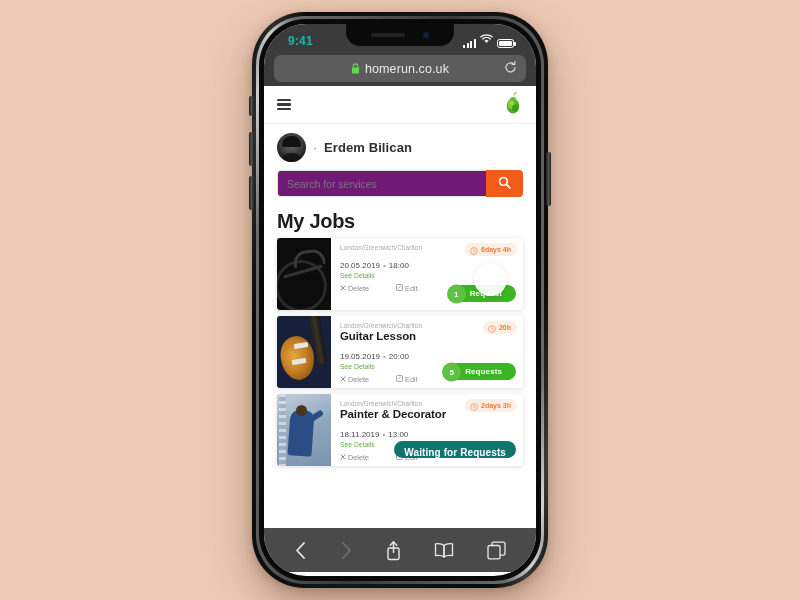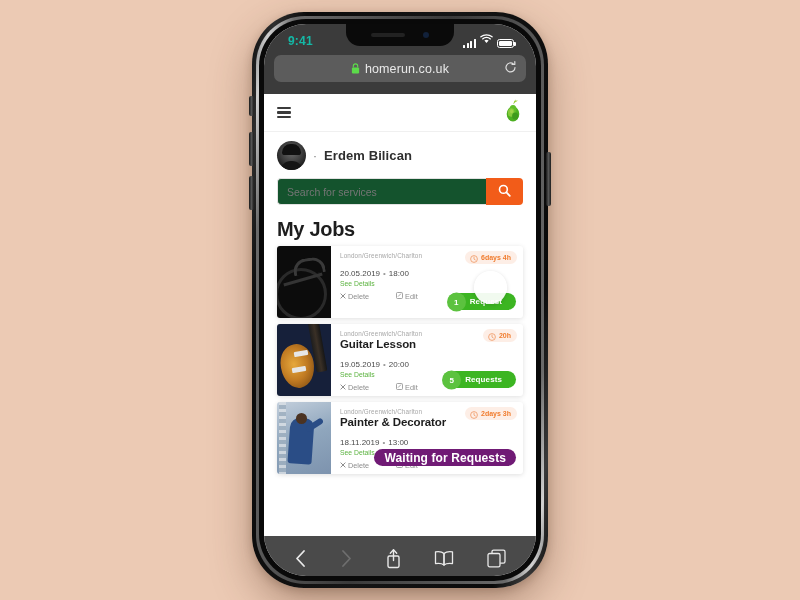--- a/index.html
+++ b/index.html
@@ -81,21 +81,21 @@
     position:absolute; left:50%; transform:translateX(-50%);
     top:0; width:108px; height:22px;
     background:#0a0a0a; border-radius: 0 0 14px 14px;
     display:flex; align-items:center; justify-content:center; gap:18px;
   }
   #notch-speaker { width:34px;height:4px;background:#222;border-radius:3px; }
   #notch-camera { width:6px;height:6px;border-radius:50%;background:#12213a; }
 
   
   #url-bar-wrap {
-    background:#3b3b3b; padding: 5px 10px 12px 10px;
+    background:#3b3b3b; padding: 5px 10px 4px 10px;
   }
   #url-bar {
     height: 27px; border-radius: 7px;
     background: #5c5c5c;
     display:flex; align-items:center; justify-content:center;
     position:relative;
   }
   #lock-icon { margin-right:5px; display:flex; }
   #url-text { color:#e9e9e9; font-size:12.5px; letter-spacing:.1px; }
   #reload-icon { position:absolute; right:9px; top:50%; transform:translateY(-50%); }
@@ -126,21 +126,21 @@
   #avatar::after{ 
     content:""; position:absolute; left:3px; bottom:-5px; width:23px; height:14px;
     background:#151515; border-radius:11px 11px 0 0;
   }
   #profile-dot { color:#777; font-size:12px; line-height:1; }
   #profile-name { font-size:13px; color:#2f2f2f; font-weight:600; letter-spacing:.1px;}
 
   #search-row { padding: 2px 13px 0 13px; display:flex; }
   #search-field {
     flex:1; height:27px; border:1px solid #e2e2e2; border-right:none;
-    border-radius:4px 0 0 4px; background:#14532d;
+    border-radius:4px 0 0 4px; background:#701a75;
     font-size:10.5px; color:#9a9a9a; padding: 0 9px;
     outline:none; font-family:"Liberation Sans",sans-serif;
   }
   #search-button {
     width:37px; height:27px; border:none; border-radius:0 4px 4px 0;
     background:#f25c19; display:flex; align-items:center; justify-content:center;
     cursor:pointer;
   }
 
   #page-title {
@@ -236,21 +236,21 @@
   .time-badge-text { font-size:7px; color:#f07c2e; font-weight:bold; }
 
   .req-btn {
     position:absolute; right:7px; bottom:8px;
     height:17px; border-radius:9px;
     display:flex; align-items:center; justify-content:center;
     color:#fff; font-size:8px; font-weight:bold; cursor:pointer;
     letter-spacing:.1px;
   }
   .req-btn.green { background:#3cb522; padding: 0 14px 0 22px; }
-  .req-btn.pale  { background:#701a75; padding: 0 10px; font-size:12px; }
+  .req-btn.pale  { background:#0f766e; padding: 0 10px; font-size:10px;align-items:flex-end; }
   .req-badge {
     position:absolute; left:-1px; top:50%; transform:translateY(-50%);
     width:19px; height:19px; border-radius:50%;
     background:#5cc23f; color:#fff; font-size:8px; font-weight:bold;
     display:flex; align-items:center; justify-content:center;
   }
 
   #cursor-ring {
     position:absolute; left:143px; top:25px;
     width:33px; height:33px; border-radius:50%;

